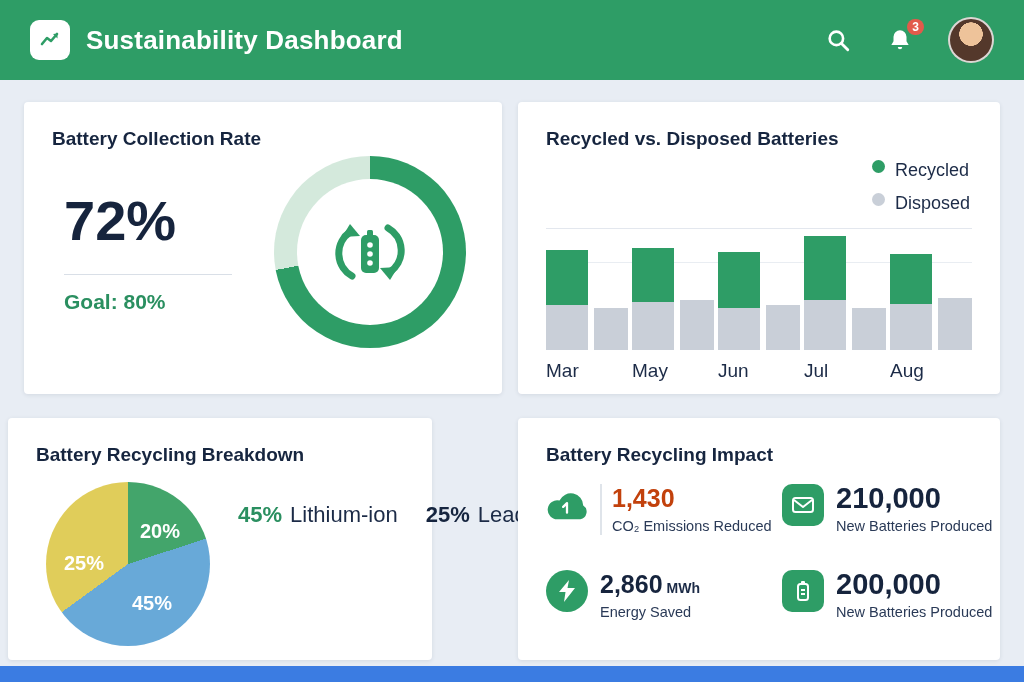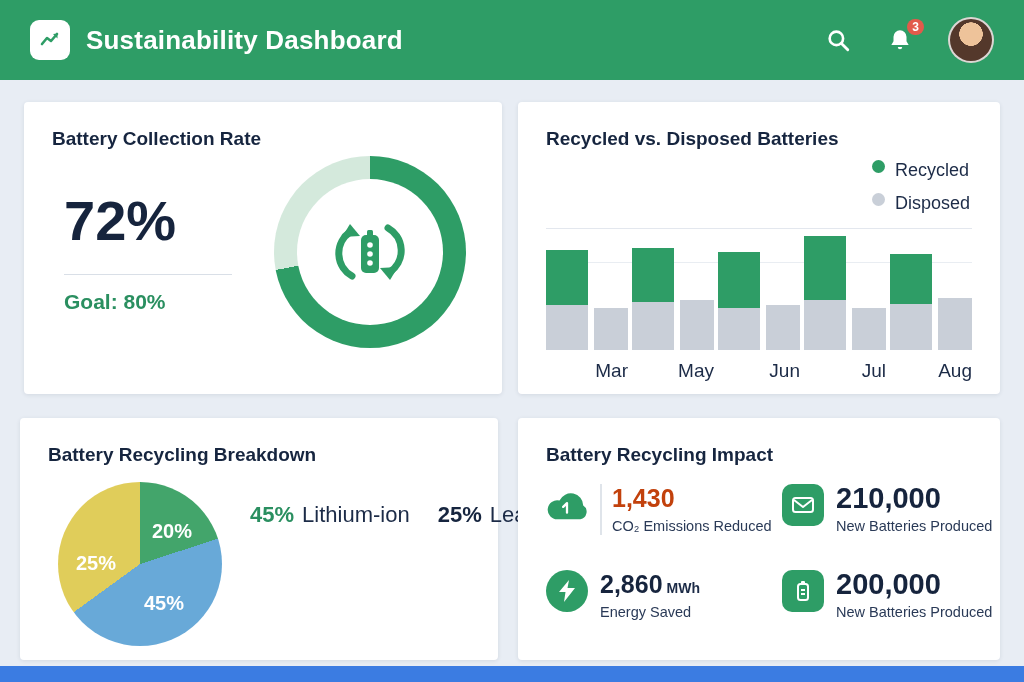--- a/index.html
+++ b/index.html
@@ -14,21 +14,21 @@
   .hicon{width:28px;height:28px;display:flex;align-items:center;justify-content:center;cursor:pointer}
   .bell-wrap{position:relative}
   .badge{position:absolute;top:-7px;right:-10px;background:#e25a4b;color:#fff;font-size:12px;font-weight:700;border-radius:9px;padding:1px 5px;line-height:14px}
   .avatar{width:46px;height:46px;border-radius:50%;border:2px solid rgba(255,255,255,.8);background:radial-gradient(circle at 50% 36%, #eec39a 0 34%, #54382b 35% 100%);cursor:pointer}
 
   
   .card{position:absolute;background:#ffffff;border-radius:4px;box-shadow:0 1px 4px rgba(25,45,70,.10)}
   .card-title{font-size:19px;font-weight:700;color:#16253f;position:absolute;left:28px;top:26px}
   #card-collection{left:24px;top:102px;width:478px;height:292px}
   #card-bars{left:518px;top:102px;width:482px;height:292px}
-  #card-breakdown{left:20px;top:418px;width:478px;height:242px}
+  #card-breakdown{left:8px;top:418px;width:424px;height:242px}
   #card-impact{left:518px;top:418px;width:482px;height:242px}
 
   
   .big-value{position:absolute;left:40px;top:86px;font-size:56px;font-weight:700;color:#16243d}
   .goal-divider{position:absolute;left:40px;top:172px;width:168px;height:1px;background:#d9dfe7}
   .goal-text{position:absolute;left:40px;top:188px;font-size:21px;font-weight:600;color:#2a8f60}
   .donut{position:absolute;right:36px;top:54px;width:192px;height:192px;border-radius:50%}
   .donut-hole{position:absolute;left:23px;top:23px;width:146px;height:146px;border-radius:50%;background:#fff;display:flex;align-items:center;justify-content:center}
 
   
@@ -37,21 +37,21 @@
   .dot{width:13px;height:13px;border-radius:50%}
   .legend-divider{position:absolute;left:28px;right:28px;top:126px;height:1px;background:#e3e7ee}
   .gridline{position:absolute;left:28px;right:28px;top:160px;height:1px;background:#e9edf2}
   .chart{position:absolute;left:28px;right:28px;bottom:44px;height:120px;display:flex;justify-content:space-between;align-items:flex-end}
   .bar-group{width:82px;display:flex;justify-content:center;align-items:flex-end;gap:6px}
   .stack{width:42px;display:flex;flex-direction:column}
   .seg-green{background:#2e9d66;width:100%}
   .seg-gray{background:#c9cfd8;width:100%}
   .bar-disposed{width:34px;background:#c9cfd8}
   .months{position:absolute;left:28px;right:28px;bottom:12px;display:flex;justify-content:space-between}
-  .month{width:82px;text-align:right;font-size:19px;font-weight:500;color:#1c2b47}
+  .month{width:82px;text-align:left;font-size:19px;font-weight:500;color:#1c2b47}
 
   
   .pie{position:absolute;left:38px;top:64px;width:164px;height:164px;border-radius:50%}
   .slice-label{position:absolute;color:#ffffff;font-size:20px;font-weight:600}
   .slice-label.l-green{left:94px;top:38px}
   .slice-label.l-blue{left:86px;top:110px}
   .slice-label.l-yellow{left:18px;top:70px}
   .pie-legend{position:absolute;left:230px;top:84px;display:flex;gap:28px}
   .pie-legend-row{font-size:22px;color:#1c2b47;font-weight:500;white-space:nowrap}
   .pie-legend-row .pct{font-weight:700;margin-right:8px;color:#16253f}

